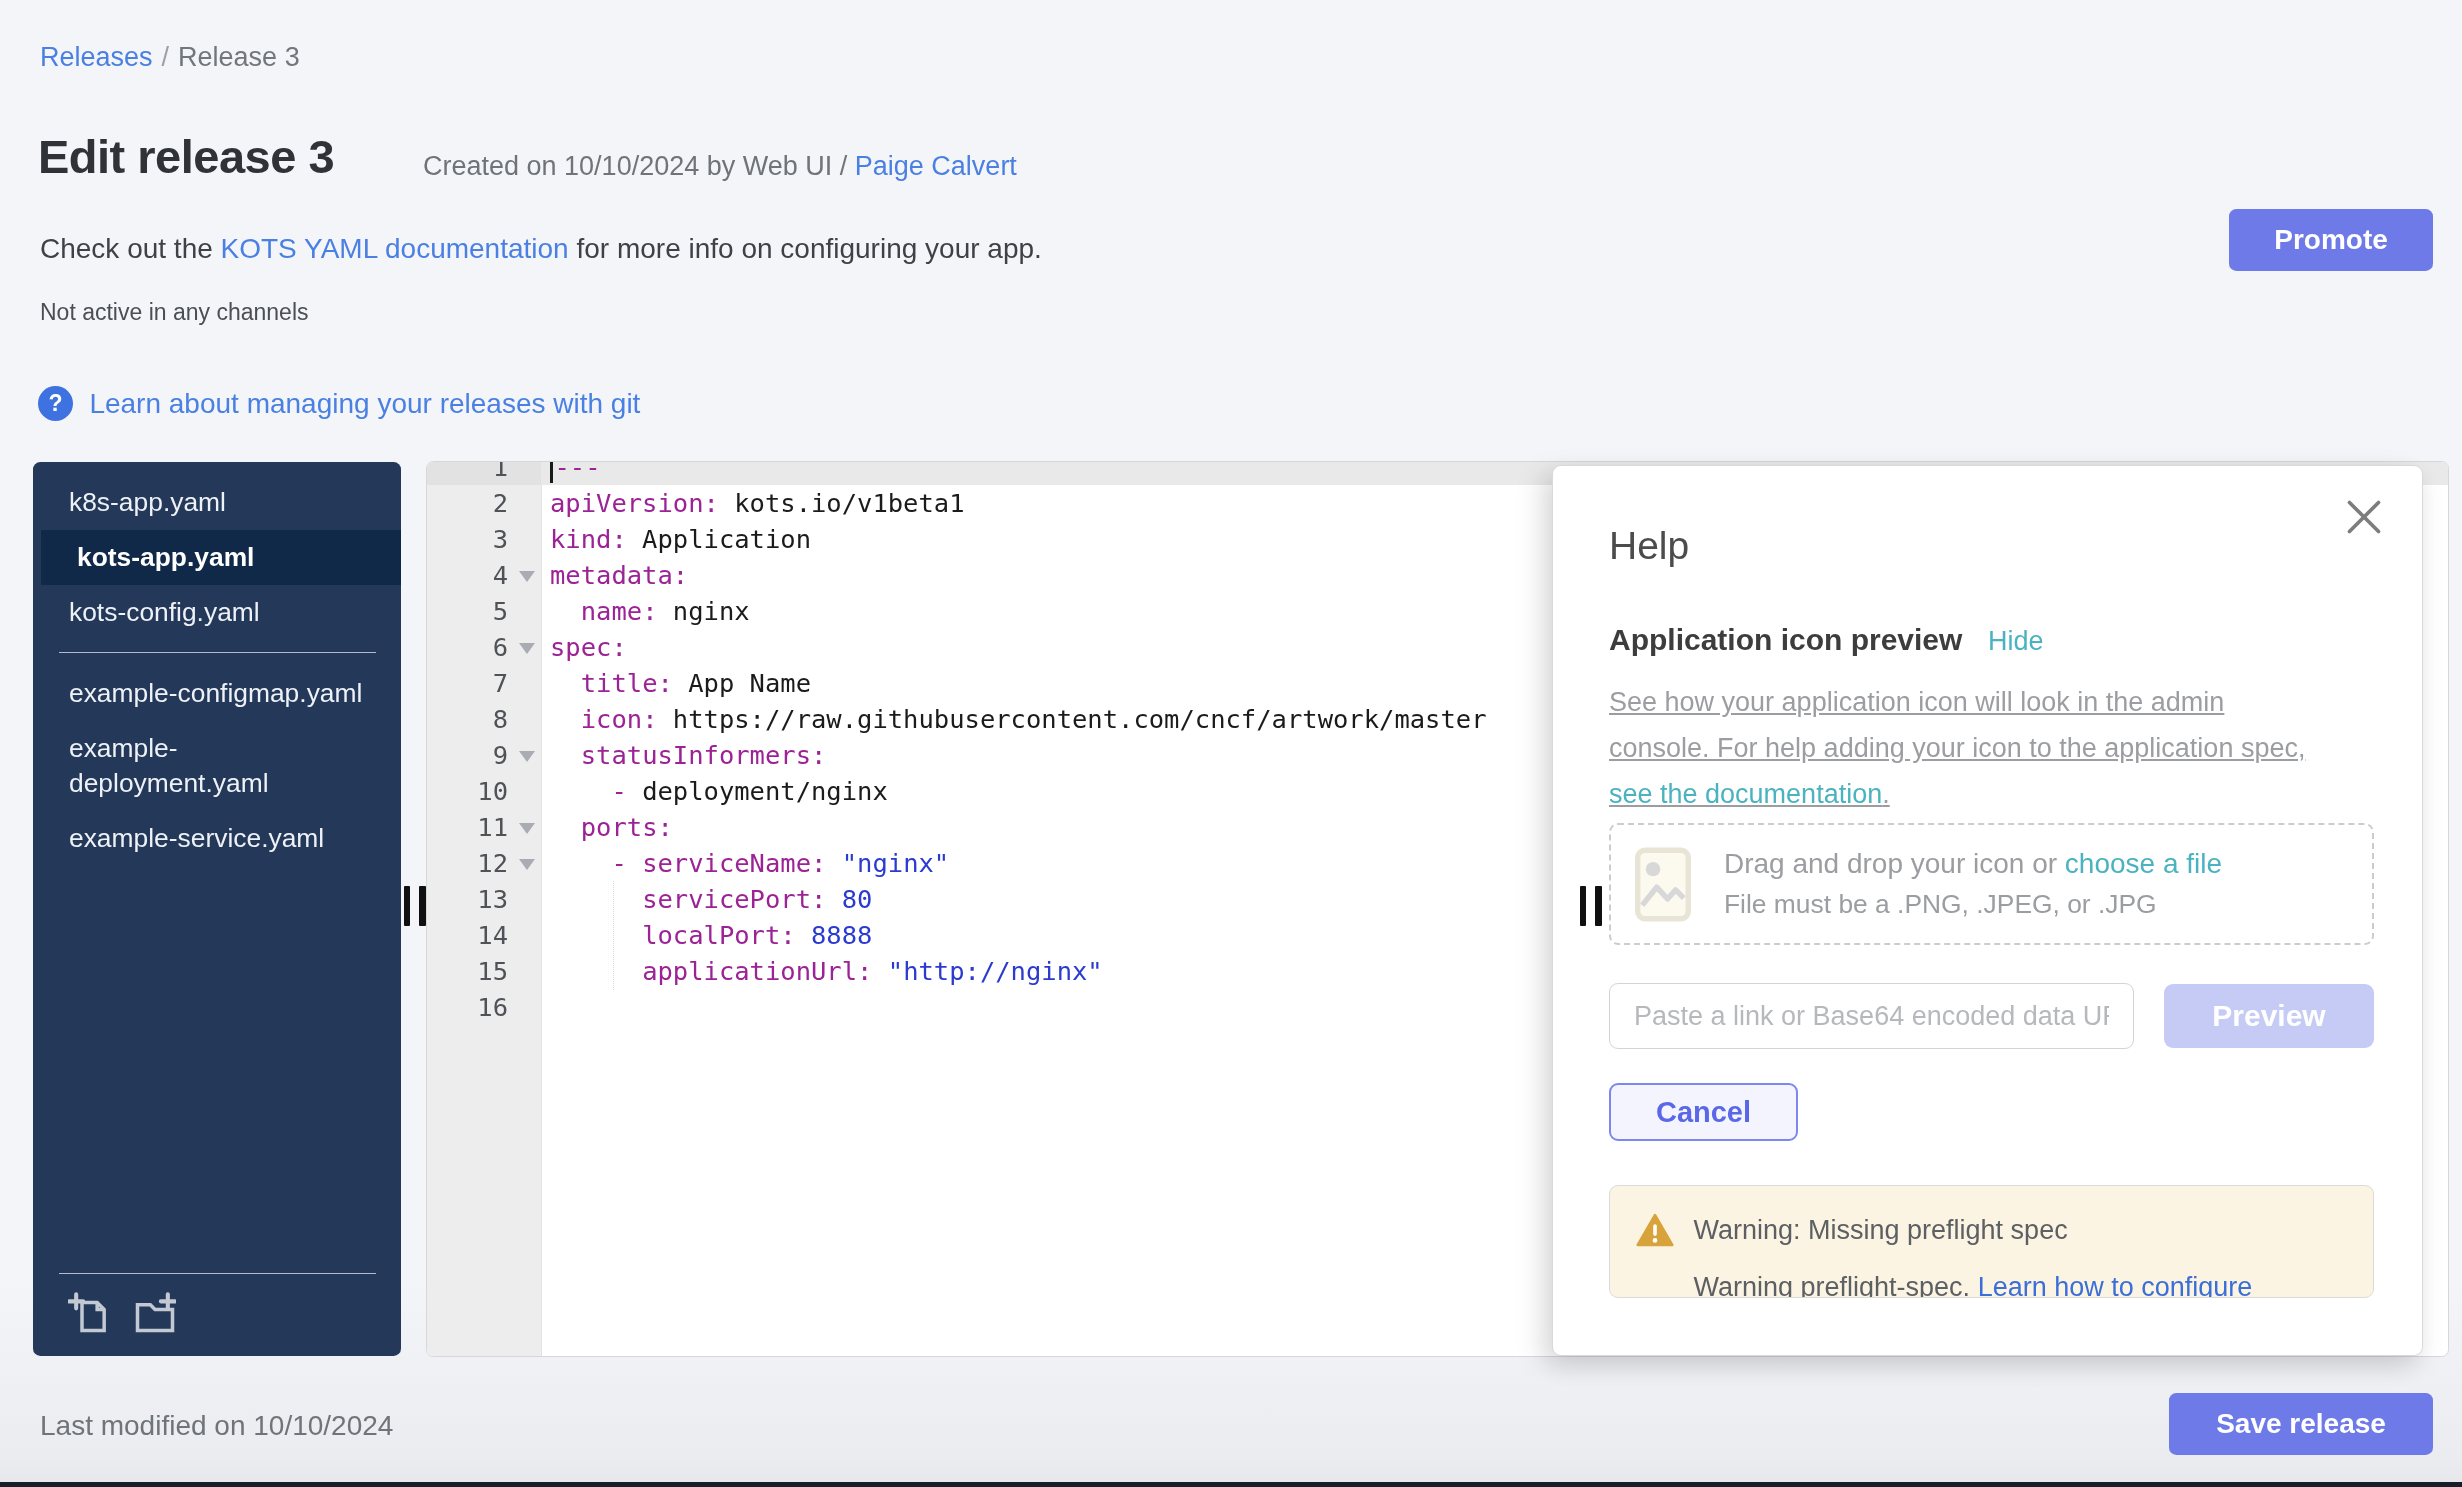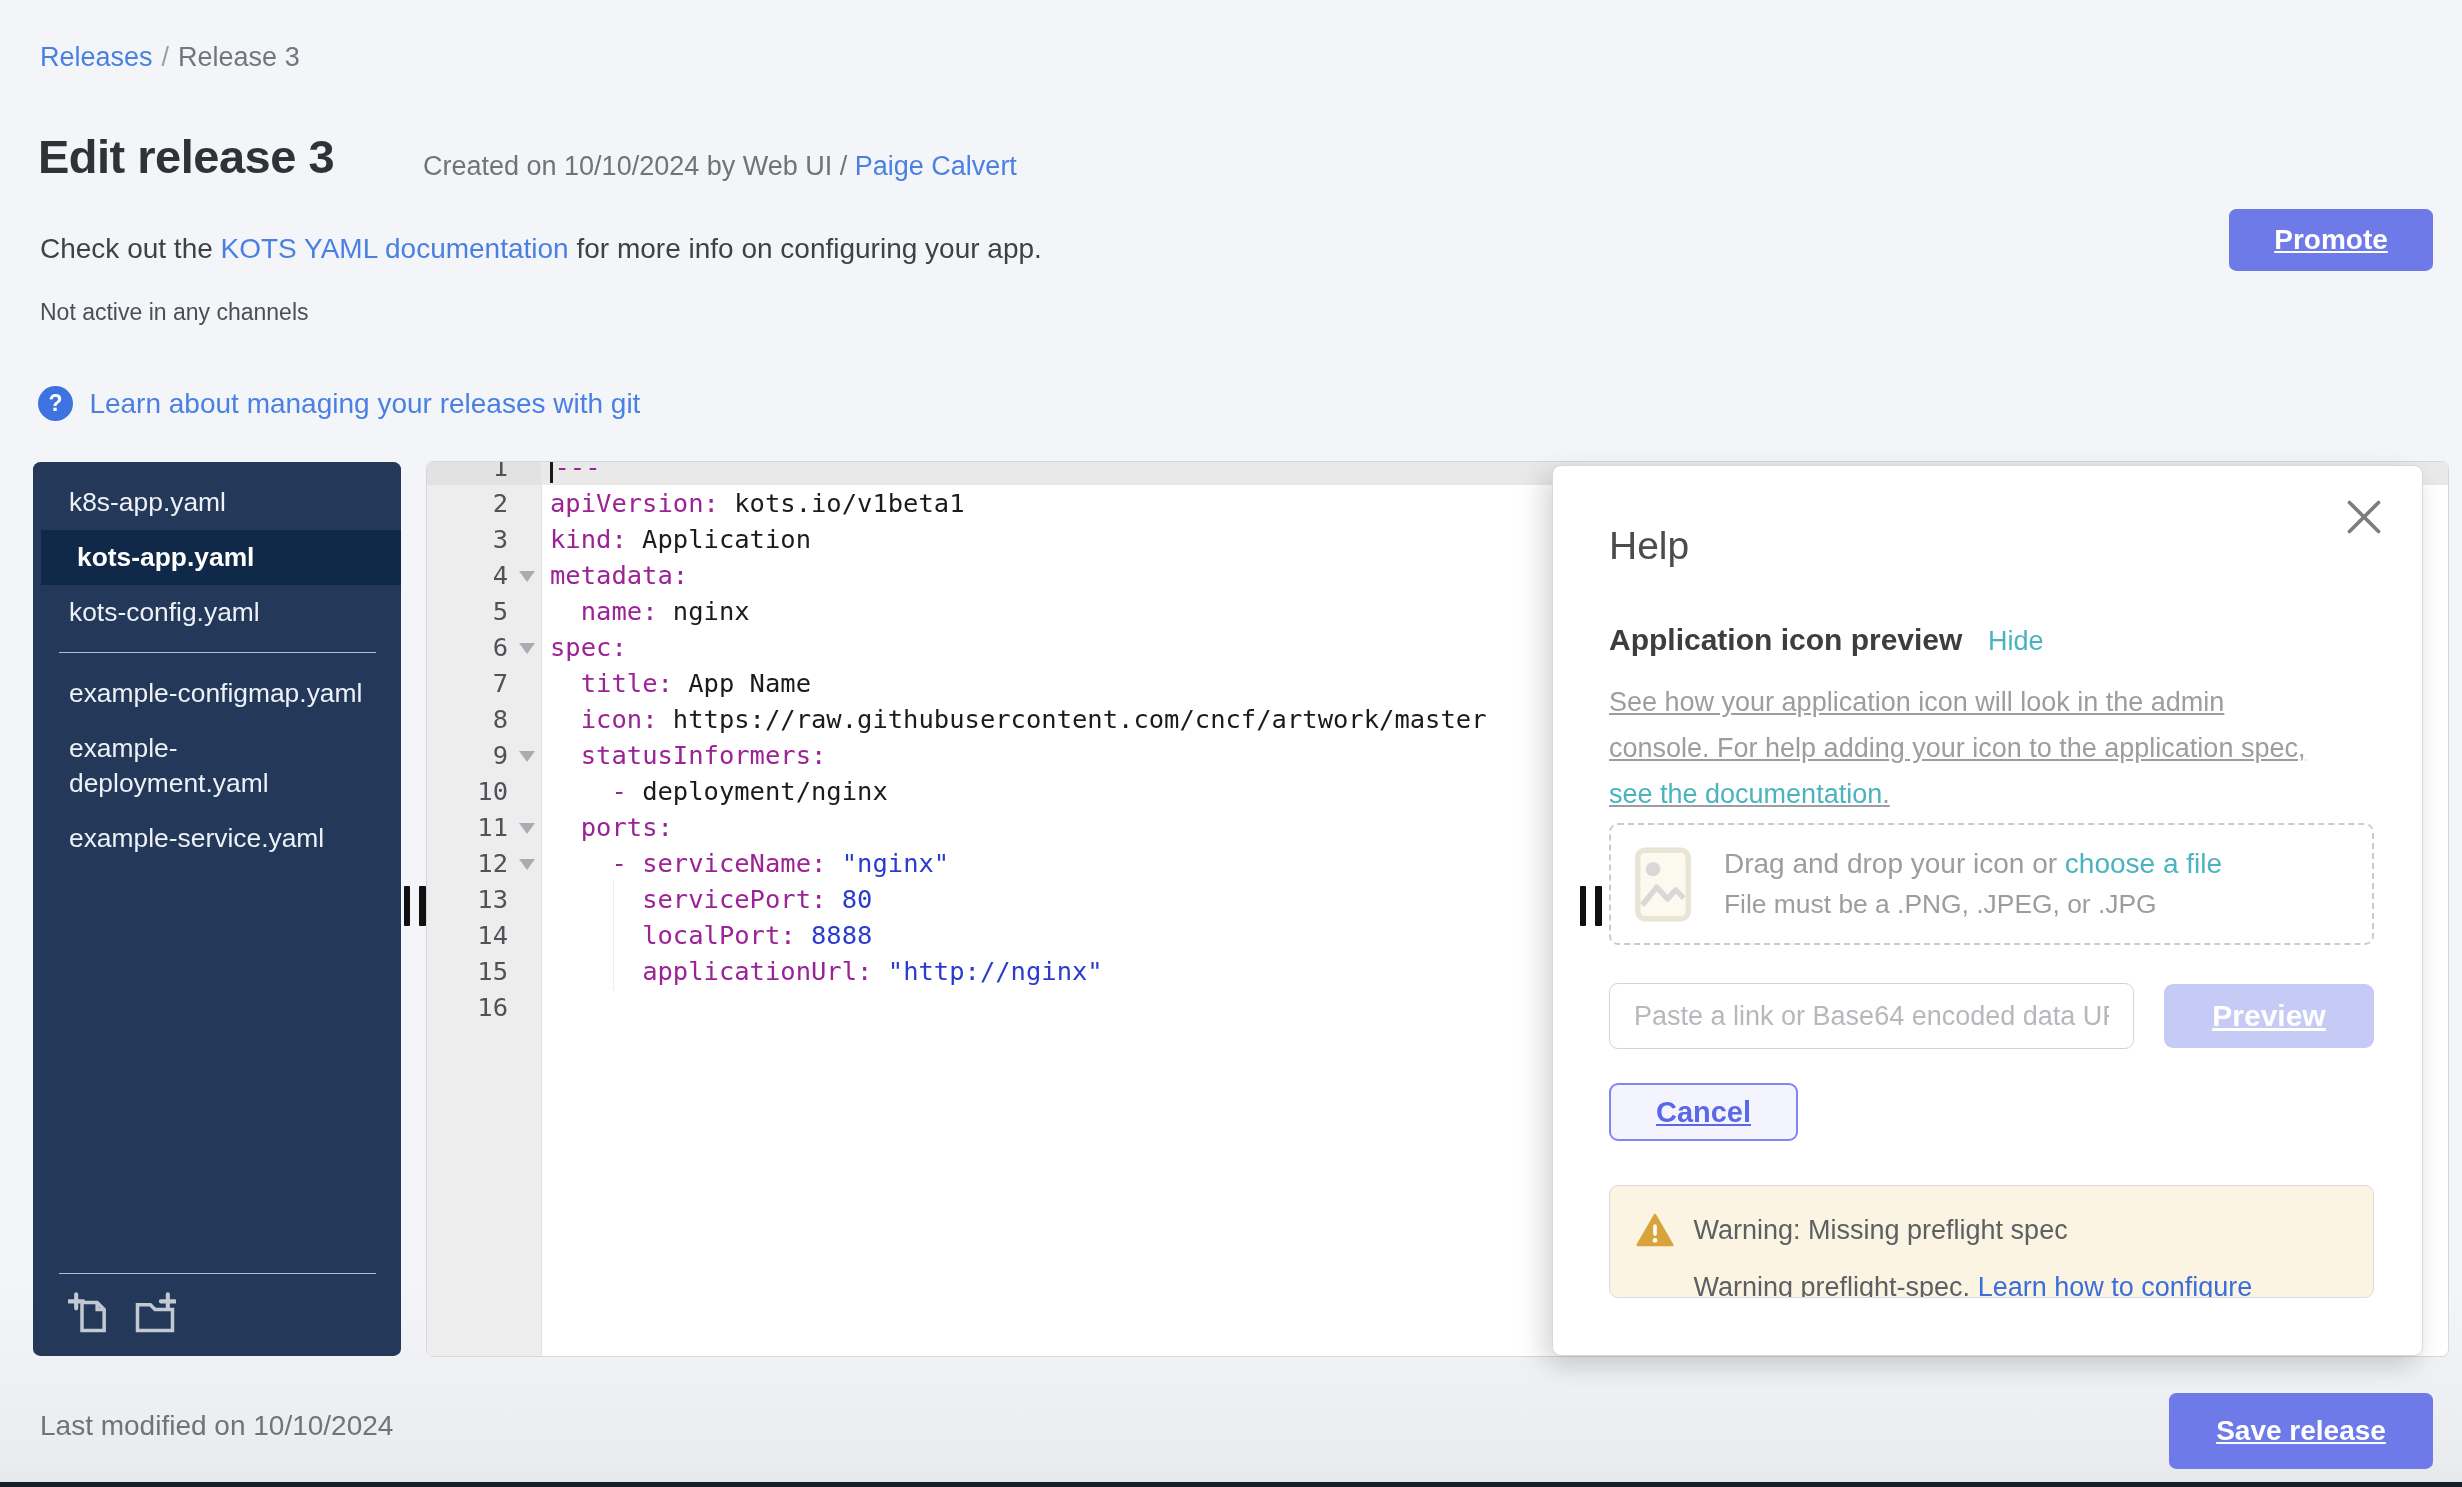--- a/index.html
+++ b/index.html
@@ -17,21 +17,21 @@
   .created{position:absolute;left:423px;top:151px;font-size:27px;color:#6f7479;}
   .created a{color:#4a80e2;}
   .docs-line{position:absolute;left:40px;top:233px;font-size:28px;color:#3e4247;}
   .docs-line a{color:#4a80e2;}
   .channel-status{position:absolute;left:40px;top:299px;font-size:23px;color:#4a4f55;}
   .git-row{position:absolute;left:38px;top:386px;display:flex;align-items:center;font-size:28px;}
   .q-icon{display:inline-flex;align-items:center;justify-content:center;width:35px;height:35px;border-radius:50%;
     background:#3e72e0;color:#fff;font-size:23px;font-weight:700;margin-right:16.4px;}
   .git-row a{color:#4a80e2;}
   .btn{display:flex;align-items:center;justify-content:center;border:none;border-radius:7.3px;cursor:pointer;
-    font-family:"Liberation Sans",sans-serif;font-weight:700;text-decoration:underline;}
+    font-family:"Liberation Sans",sans-serif;font-weight:700;}
   .btn-primary{background:#6f7ae9;color:#ffffff;}
   .promote-btn{position:absolute;left:2229px;top:209px;width:204px;height:62px;font-size:28px;}
 
   
   .sidebar{position:absolute;left:33px;top:462px;width:368px;height:894px;background:#24395a;border-radius:7.3px;}
   .file-list{padding-top:12.7px;}
   .file-item{padding:10px 36px;font-size:26.4px;line-height:35px;color:#eef1f6;cursor:pointer;overflow-wrap:break-word;}
   .file-item.selected{background:#112949;font-weight:700;color:#ffffff;margin-left:8px;}
   .file-divider{border-top:1.8px solid rgba(205,212,222,0.85);margin:12.7px 25.5px;}
   .sidebar-bottom{position:absolute;left:0;right:0;bottom:0;}
@@ -92,21 +92,21 @@
   .warning-box{position:absolute;left:56px;top:719px;width:765px;height:113px;background:#fcf4e2;border:1.8px solid #dadada;
     border-radius:9px;box-sizing:border-box;padding:27px 25.5px 0;overflow:hidden;}
   .warn-row1{display:flex;align-items:center;}
   .warn-icon{flex:none;margin-right:20px;}
   .warn-text{font-size:27px;color:#5c5f63;}
   .warn-row2{margin:24px 0 0 58px;font-size:27px;color:#5c5f63;}
   .warn-row2 a{color:#3a6ed8;}
 
   
   .last-modified{position:absolute;left:40px;top:1410px;font-size:28px;color:#6f7479;}
-  .save-btn{position:absolute;left:2169px;top:1393px;width:264px;height:76px;font-size:28px;}
+  .save-btn{position:absolute;left:2169px;top:1393px;width:264px;height:62px;font-size:28px;}
   .bottom-bar{position:absolute;left:0;right:0;bottom:0;height:6.4px;background:#161f2a;}
 </style>
 </head>
 <body>
 
 <div class="canvas">
 
   <div class="breadcrumb">
     <a class="bc-link">Releases</a><span class="bc-sep">/</span><span class="bc-cur">Release 3</span>
   </div>

